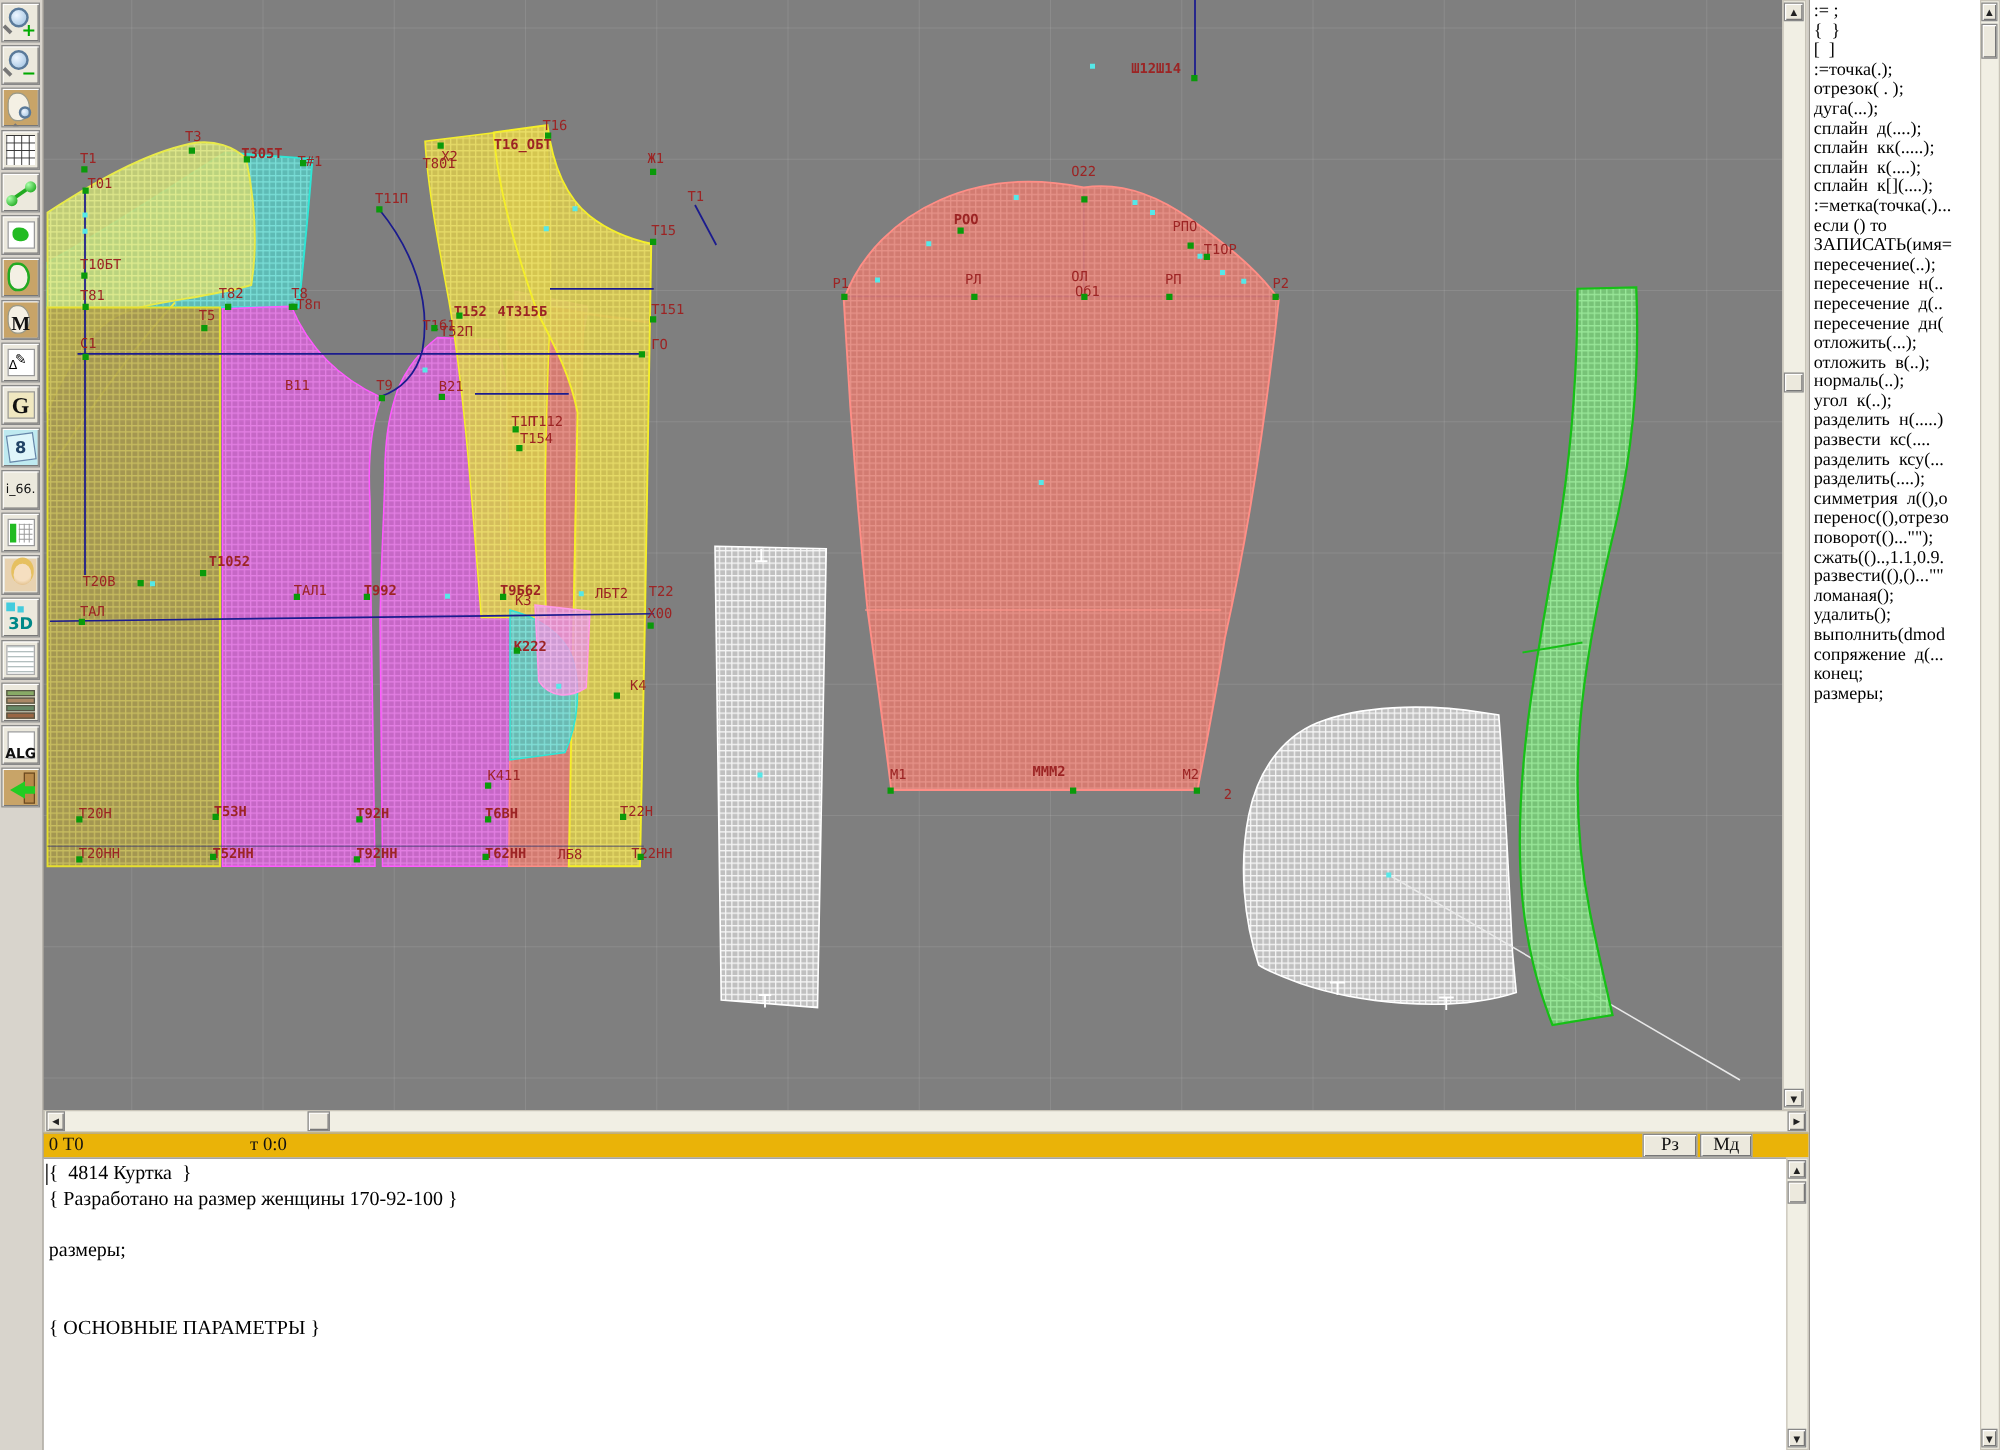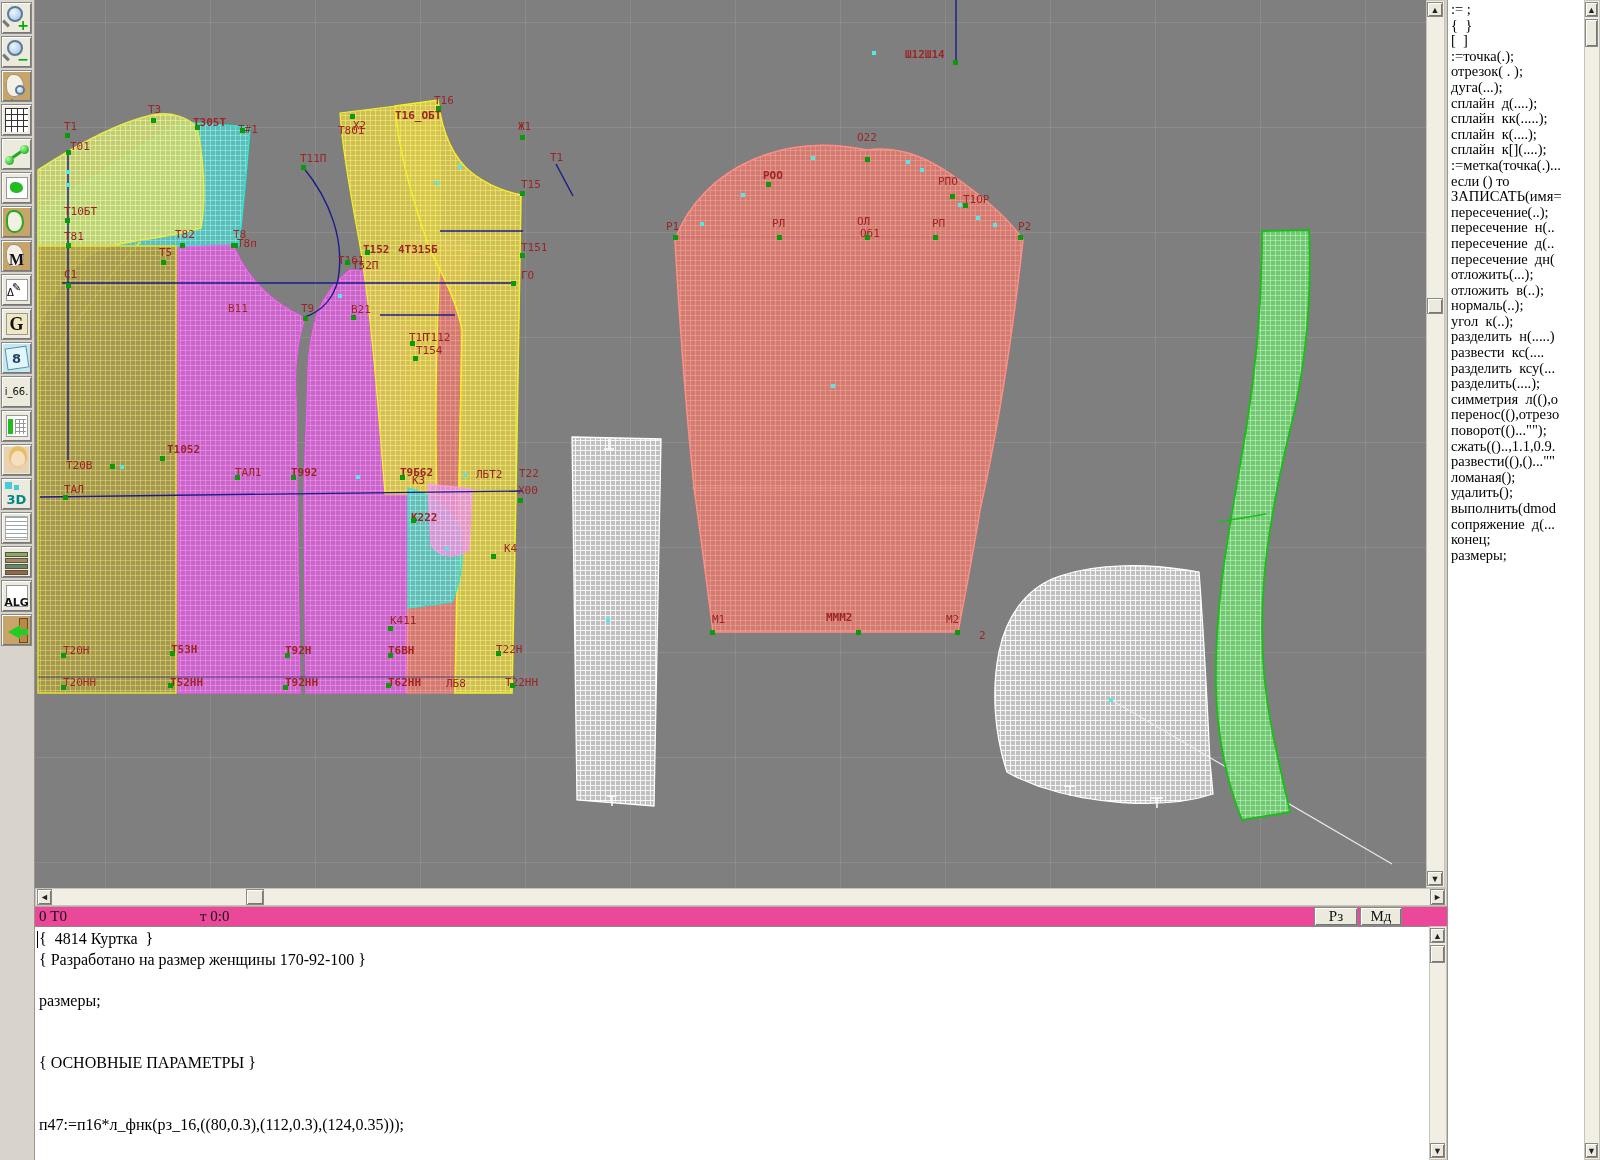--- a/index.html
+++ b/index.html
@@ -56,21 +56,21 @@
   .cpt{position:absolute;width:4px;height:4px;background:#55e8e8;margin:-2px 0 0 -2px;}
 
   
   .sb-track{position:absolute;background:#f1efe4;border:1px solid #c8c4b8;}
   .sb-btn{position:absolute;width:16px;height:15px;background:#ece9dd;border:1px solid #888;
     box-shadow:1px 1px 0 #fff inset,-1px -1px 0 #777 inset;color:#222;font-size:9px;line-height:14px;text-align:center;}
   .sb-thumb{position:absolute;background:#ece9dd;border:1px solid #888;box-shadow:1px 1px 0 #fff inset,-1px -1px 0 #777 inset;}
 
   #hscroll{left:35px;top:888px;width:1412px;height:18px;}
   #vscroll-canvas{left:1426px;top:0;width:19px;height:888px;}
-  #status{position:absolute;left:35px;top:906px;width:1412px;height:20px;background:#ec4899;
+  #status{position:absolute;left:35px;top:906px;width:1412px;height:20px;background:#eab308;
     border-top:1px solid #b0aca0;font-family:"Liberation Serif",serif;font-size:15px;color:#111;}
   #status .st-left{position:absolute;left:4px;top:1px;}
   #status .st-pos{position:absolute;left:165px;top:1px;}
   .mini-btn{position:absolute;top:0px;height:19px;background:#ece9dd;border:1px solid #888;
     box-shadow:1px 1px 0 #fff inset,-1px -1px 0 #777 inset;font-family:"Liberation Serif",serif;
     font-size:15px;text-align:center;line-height:17px;color:#111;cursor:default;}
 
   #code{position:absolute;left:35px;top:926px;width:1394px;height:234px;background:#fff;
     border-top:1px solid #888;font-family:"Liberation Serif",serif;font-size:16px;color:#000;overflow:hidden;}
   #code-lines{position:absolute;left:4px;top:3px;right:22px;}
@@ -439,21 +439,20 @@
     <div id="code-lines">
         <div class="code-line">{  4814 Куртка  }</div>
         <div class="code-line">{ Разработано на размер женщины 170-92-100 }</div>
         <div class="code-line"> </div>
         <div class="code-line">размеры;</div>
         <div class="code-line"> </div>
         <div class="code-line"> </div>
         <div class="code-line">{ ОСНОВНЫЕ ПАРАМЕТРЫ }</div>
         <div class="code-line"> </div>
         <div class="code-line"> </div>
-        <div class="code-line">п47:=п16*л_фнк(рз_16,((80,0.3),(112,0.3),(124,0.35)));</div>
       </div>
   </div>
   <div id="vscroll-code" class="sb-track">
     <div class="sb-btn" style="left:0;top:1px;width:15px;">▲</div>
     <div class="sb-thumb" style="left:0;top:18px;width:15px;height:18px;"></div>
     <div class="sb-btn" style="left:0;bottom:1px;width:15px;">▼</div>
   </div>
 
   <div id="cmdpanel">
     <div id="cmd-list">

